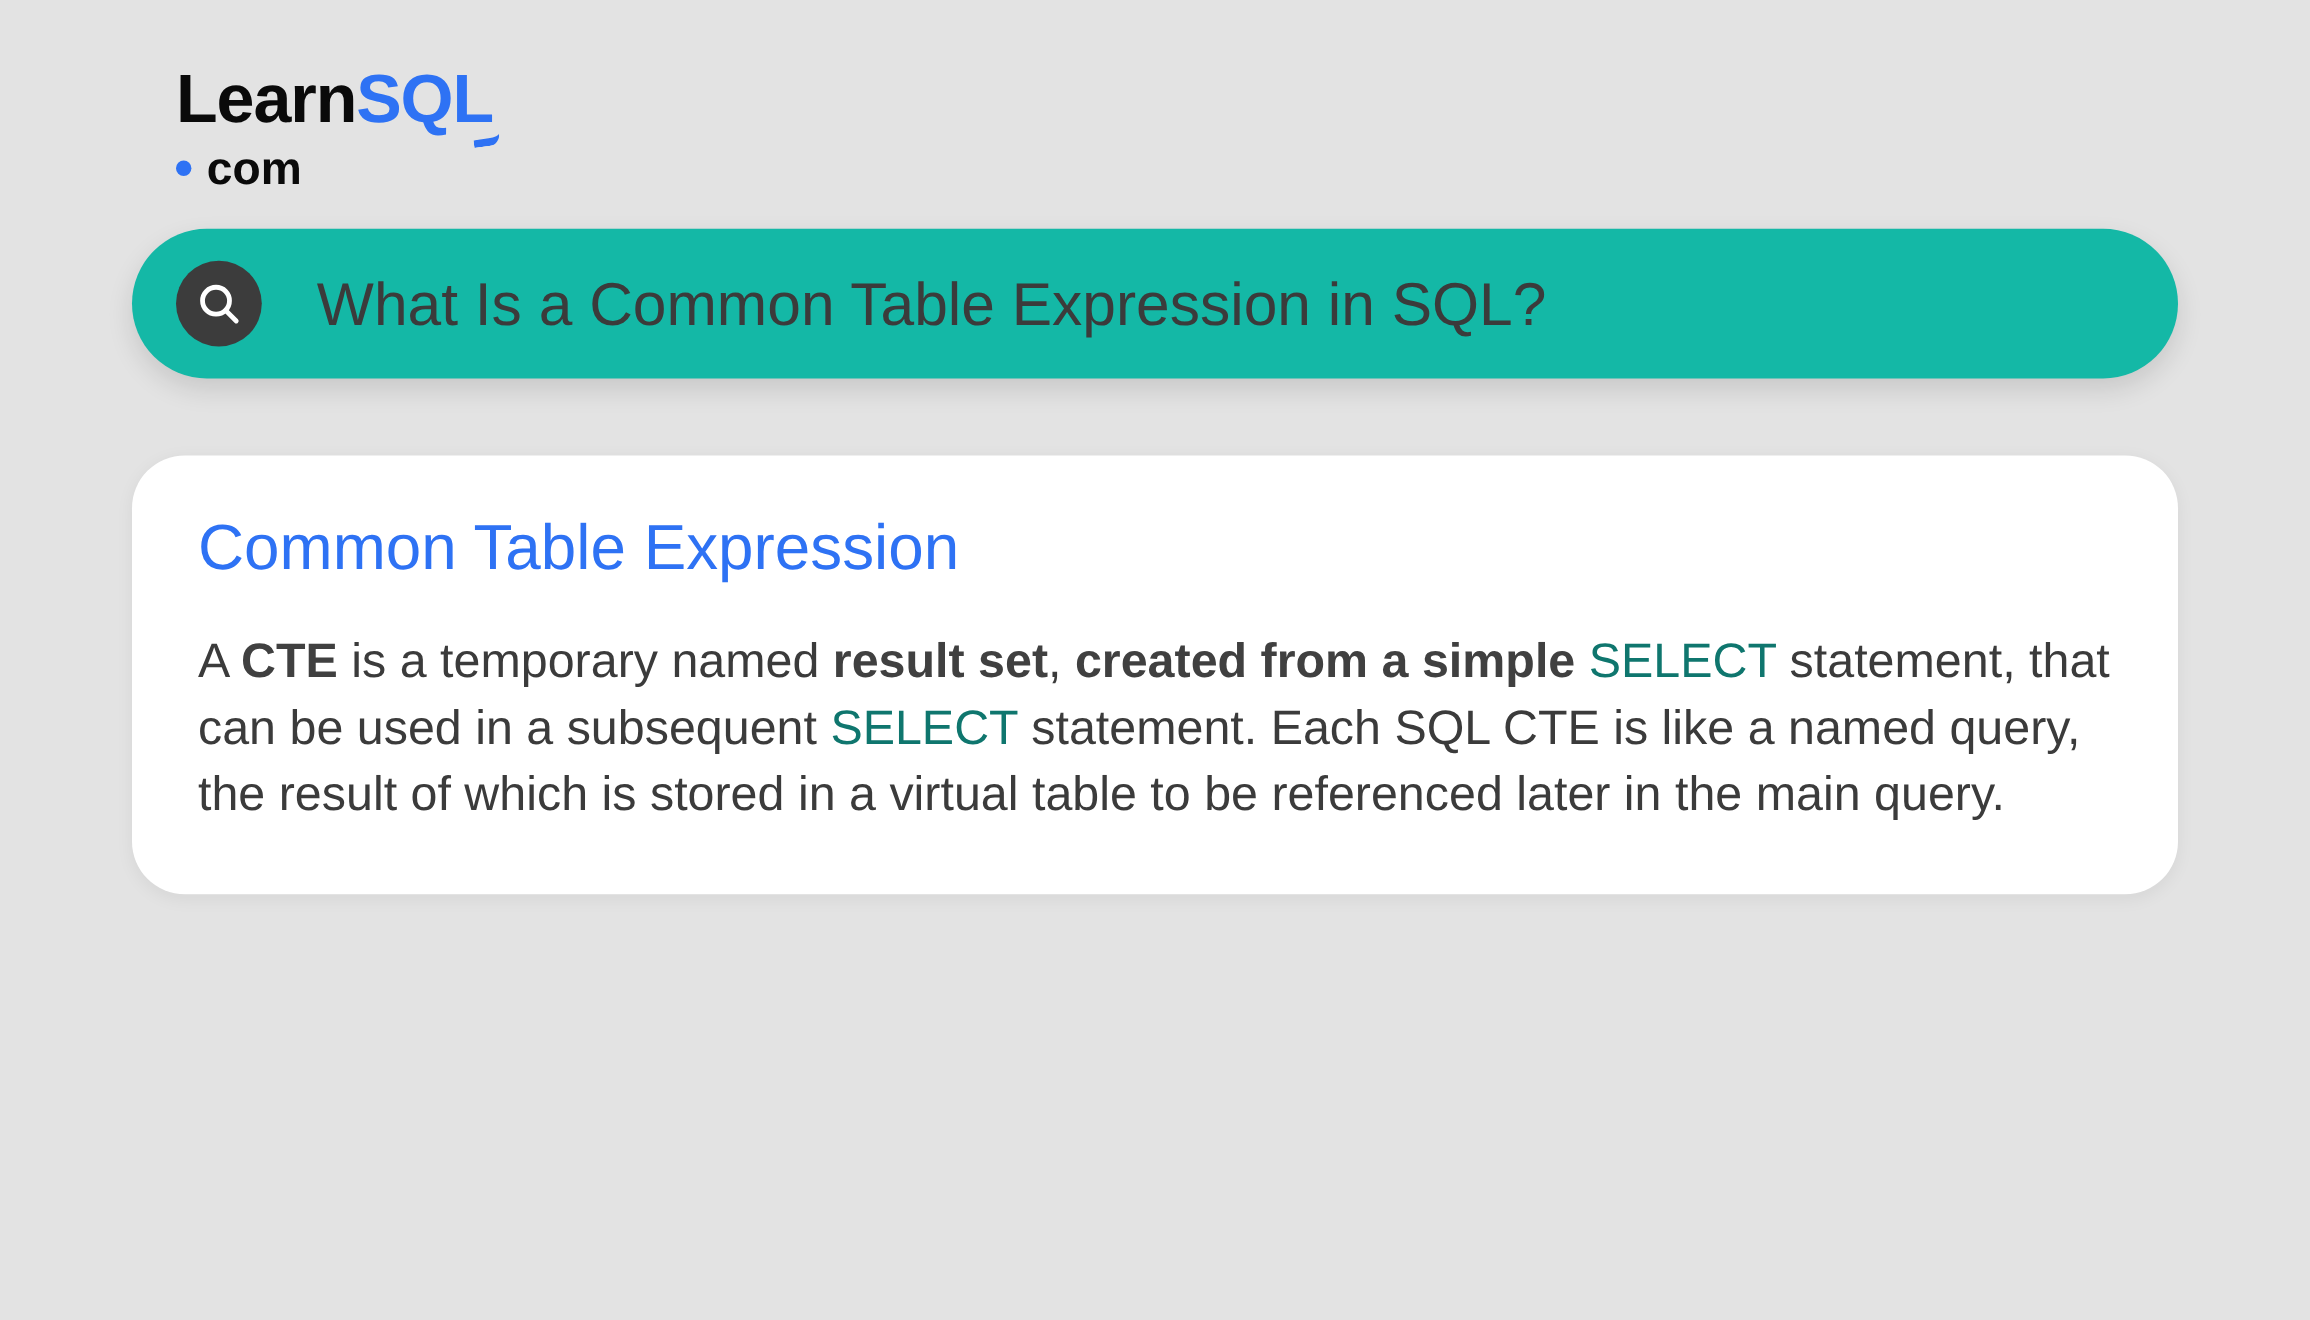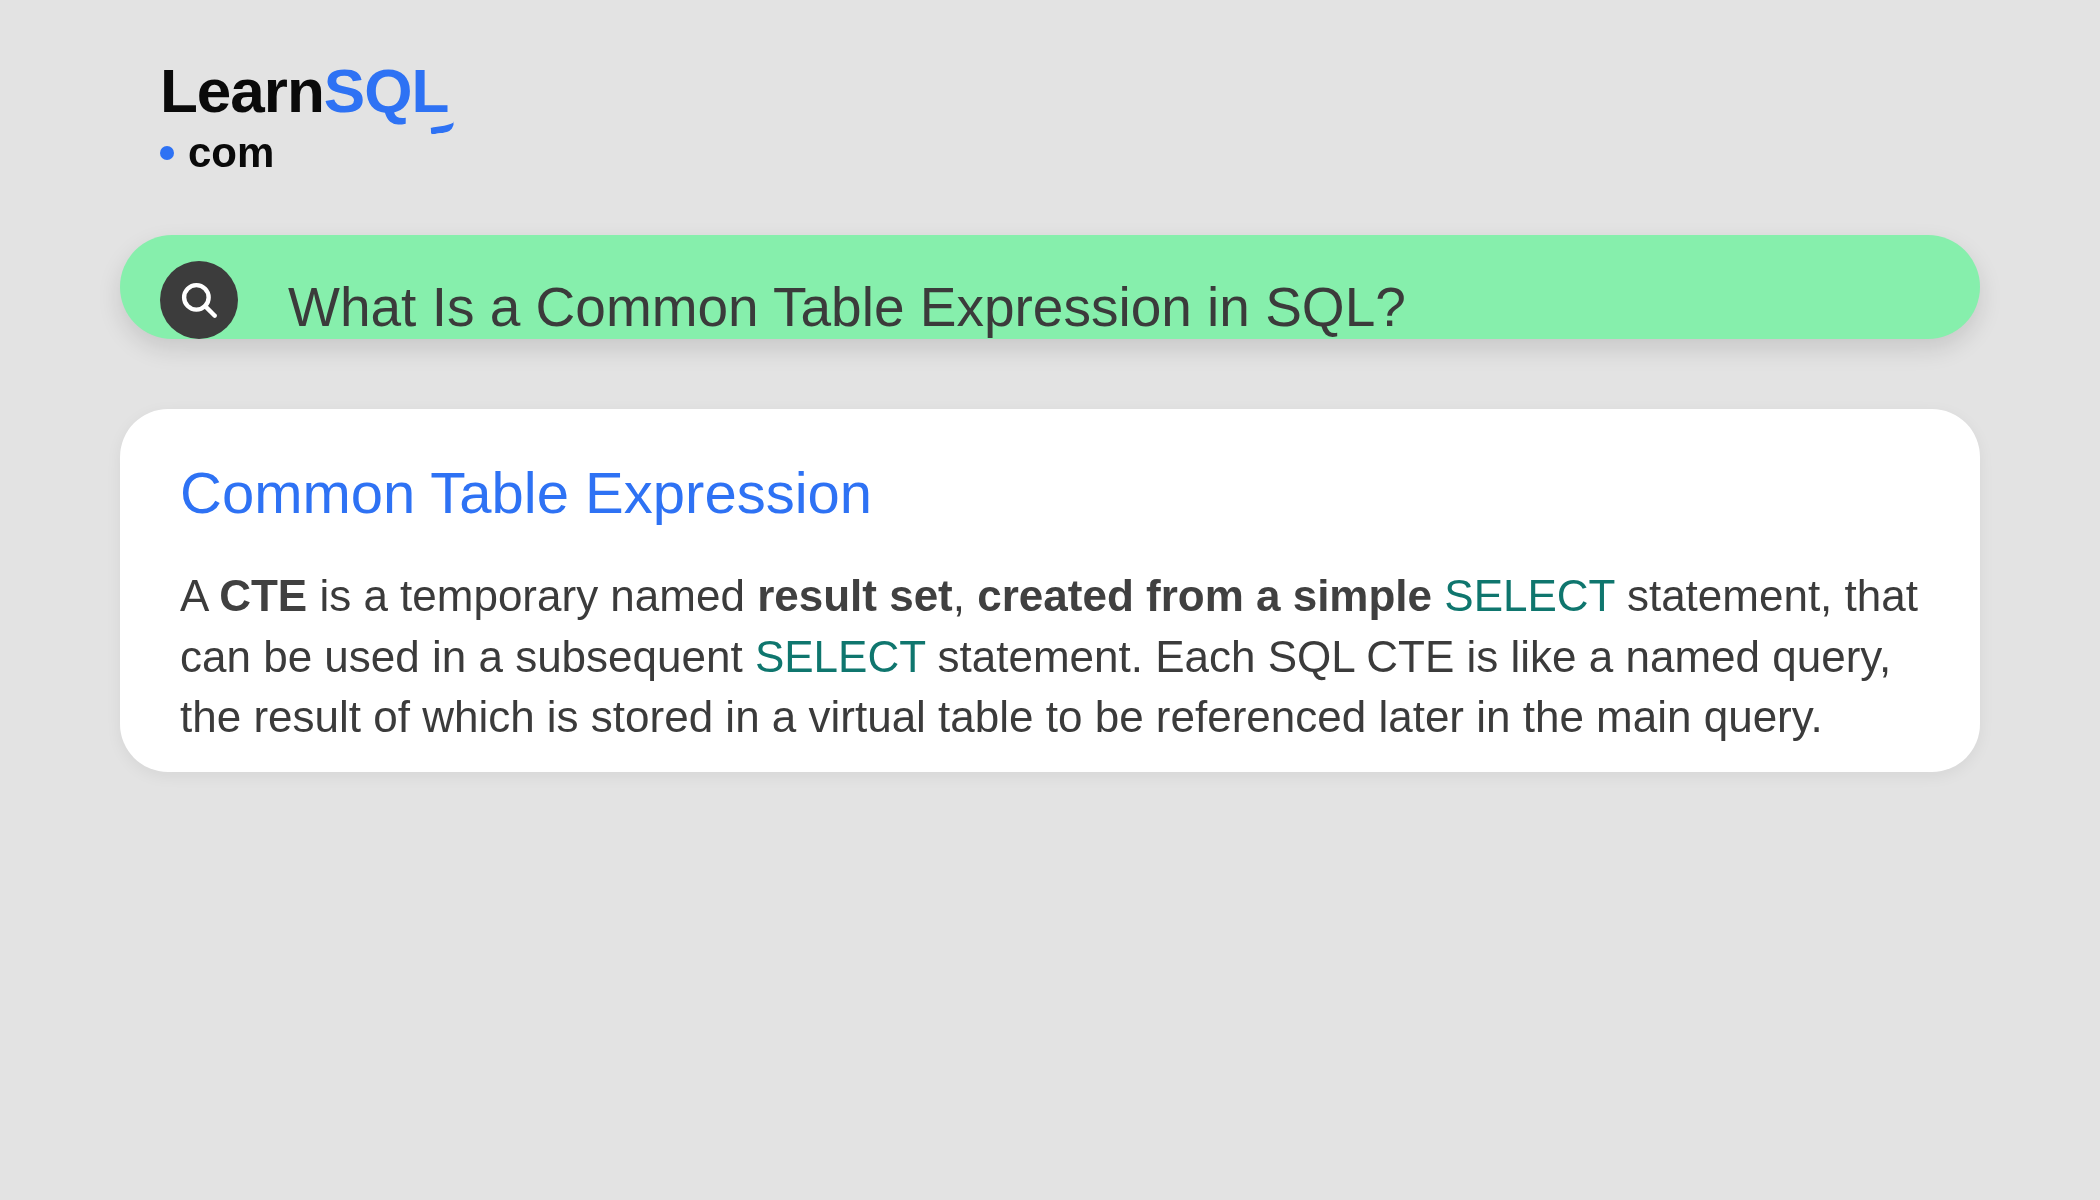--- a/index.html
+++ b/index.html
@@ -10,21 +10,21 @@
     body {
       width: 2100px;
       height: 1200px;
       background: #e3e3e3;
       font-family: -apple-system, BlinkMacSystemFont, "Segoe UI", Arial, sans-serif;
       padding: 60px 120px;
       overflow: hidden;
     }
     .logo {
       margin-left: 40px;
-      margin-bottom: 58px;
+      margin-bottom: 31px;
     }
     .logo-main {
       font-size: 62px;
       font-weight: 800;
       line-height: 1;
       letter-spacing: -1px;
     }
     .logo-learn {
       color: #0a0a0a;
     }
@@ -55,25 +55,25 @@
       background: #2e72f4;
       border-radius: 50%;
       margin-right: 14px;
       vertical-align: middle;
     }
     .logo-com {
       color: #0a0a0a;
       vertical-align: middle;
     }
     .search-bar {
-      background: #86efac;
+      background: #14b8a6;
       border-radius: 80px;
-      height: 104px;
+      height: 136px;
       display: flex;
-      align-items: flex-end;
+      align-items: center;
       padding: 0 40px;
       box-shadow: 0 10px 24px rgba(0,0,0,0.12);
       margin-bottom: 70px;
     }
     .search-icon-wrap {
       width: 78px;
       height: 78px;
       background: #3c3c3c;
       border-radius: 50%;
       display: flex;
@@ -91,21 +91,21 @@
       border: none;
       outline: none;
       font-size: 55px;
       color: #3b3b3b;
       background: transparent;
       font-family: inherit;
     }
     .result-card {
       background: #ffffff;
       border-radius: 48px;
-      padding: 50px 60px 24px 60px;
+      padding: 50px 60px 60px 60px;
       box-shadow: 0 4px 16px rgba(0,0,0,0.06);
     }
     .result-title {
       color: #2e72f4;
       font-size: 58px;
       font-weight: 400;
       margin-bottom: 40px;
     }
     .result-body {
       color: #3b3b3b;

